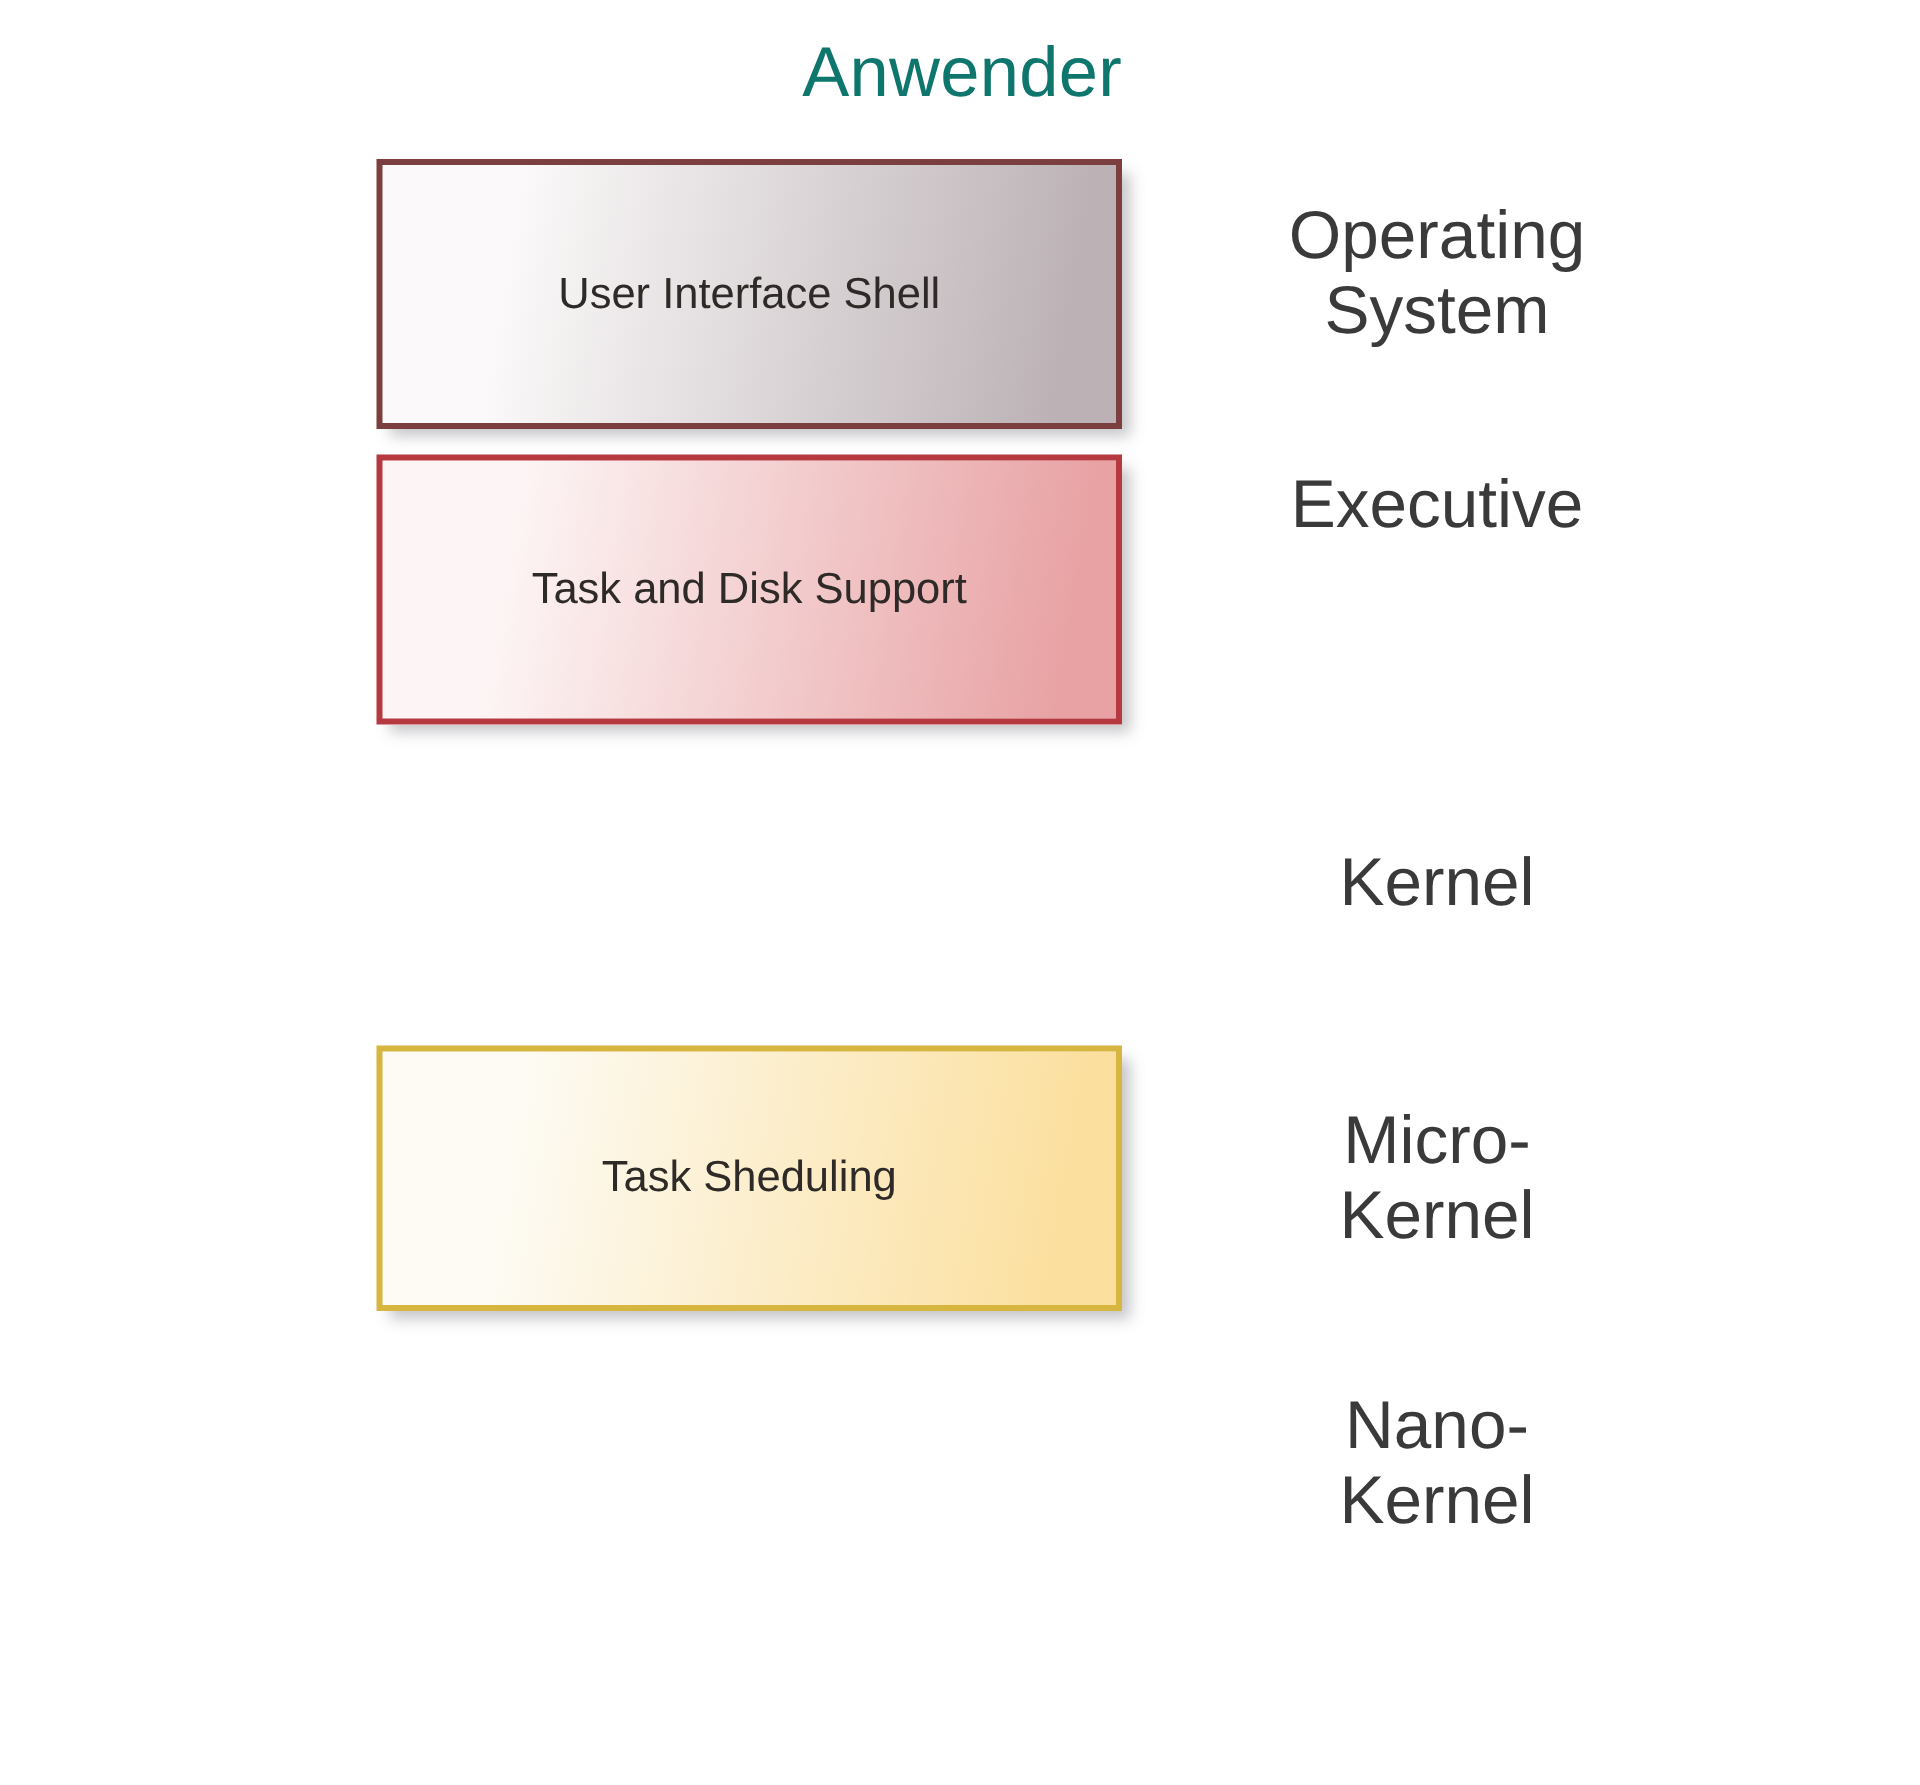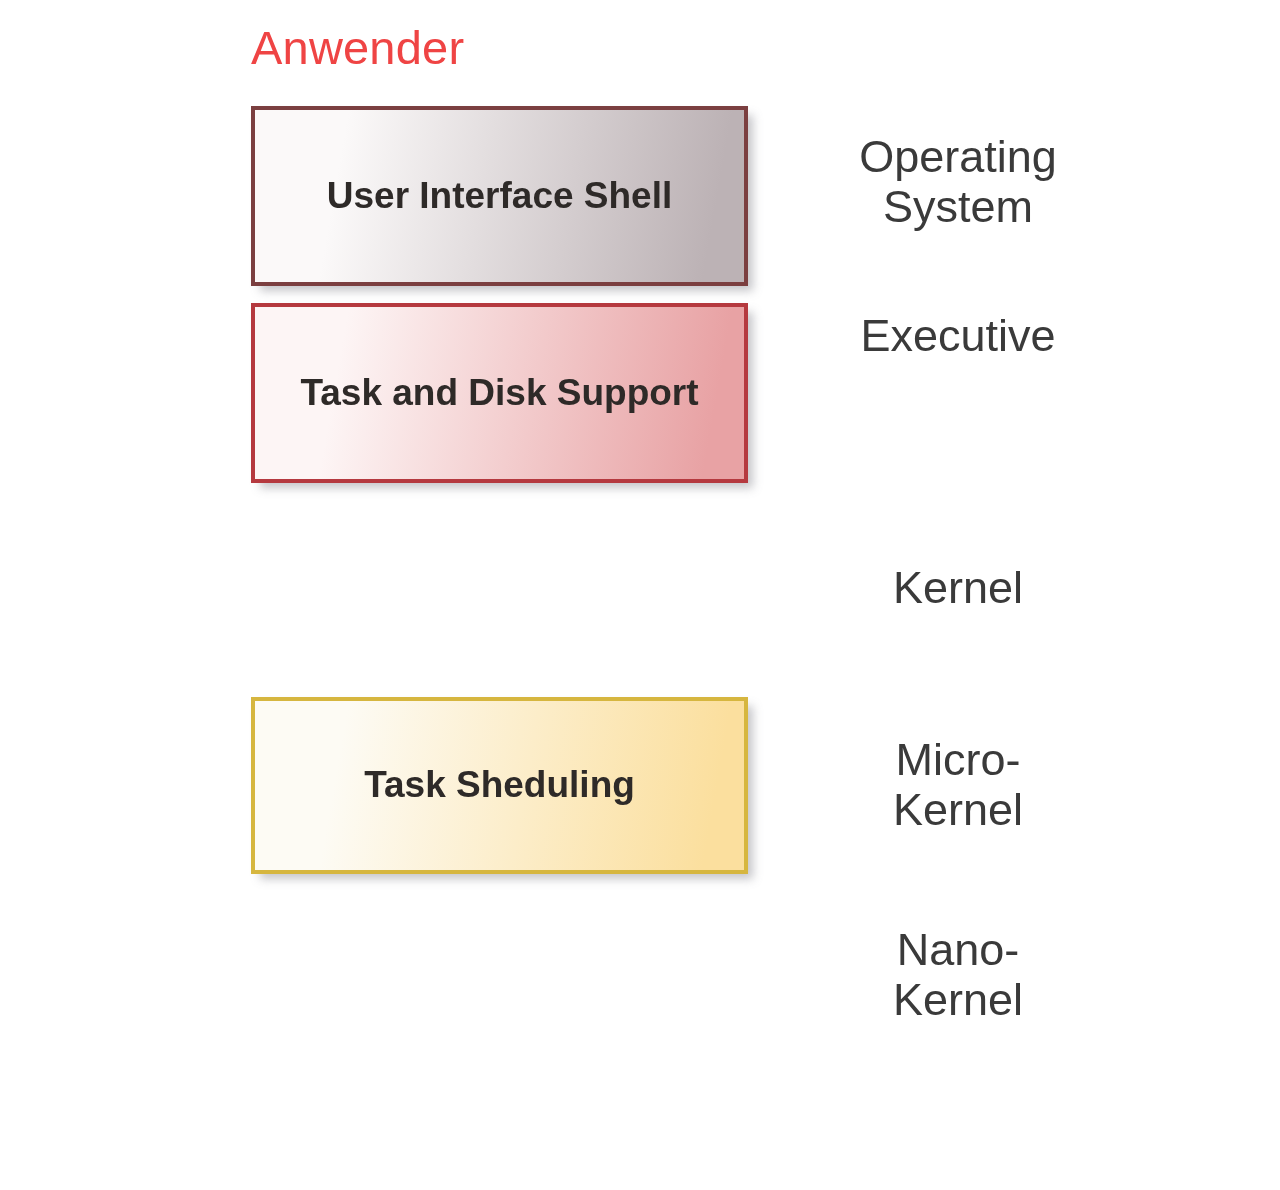--- a/index.html
+++ b/index.html
@@ -23,47 +23,47 @@
     top: 0;
     width: 1280px;
     height: 1190px;
   }
 
   
   .edge-caption {
     position: absolute;
     left: 251px;
     width: 497px;
-    text-align: left;
+    text-align: right;
     font-size: 47px;
     font-weight: 400;
-    color: #ef4444;
+    color: #0f766e;
     letter-spacing: 0.2px;
     white-space: nowrap;
   }
   #caption-top   { top: 20px; }
   #caption-bottom{ top: 1108px; }
 
   
   .layer-box {
     position: absolute;
     left: 251px;
     width: 497px;
     box-sizing: border-box;
     border-style: solid;
     border-width: 4px;
     display: flex;
     align-items: center;
     justify-content: center;
     box-shadow: 7px 7px 9px -2px rgba(120,120,128,0.42);
   }
   .layer-label {
-    font-size: 37px;
+    font-size: 29px;
     line-height: 1.26;
-    font-weight: 700;
+    font-weight: 400;
     text-align: center;
     color: #2e2a28;
     white-space: pre-line;
     padding: 0 10px;
   }
 
   
   #box-0 { top: 106px; height: 180px; }
   #box-1 { top: 303px; height: 180px; }
   #box-2 { top: 500px; height: 177px; }

